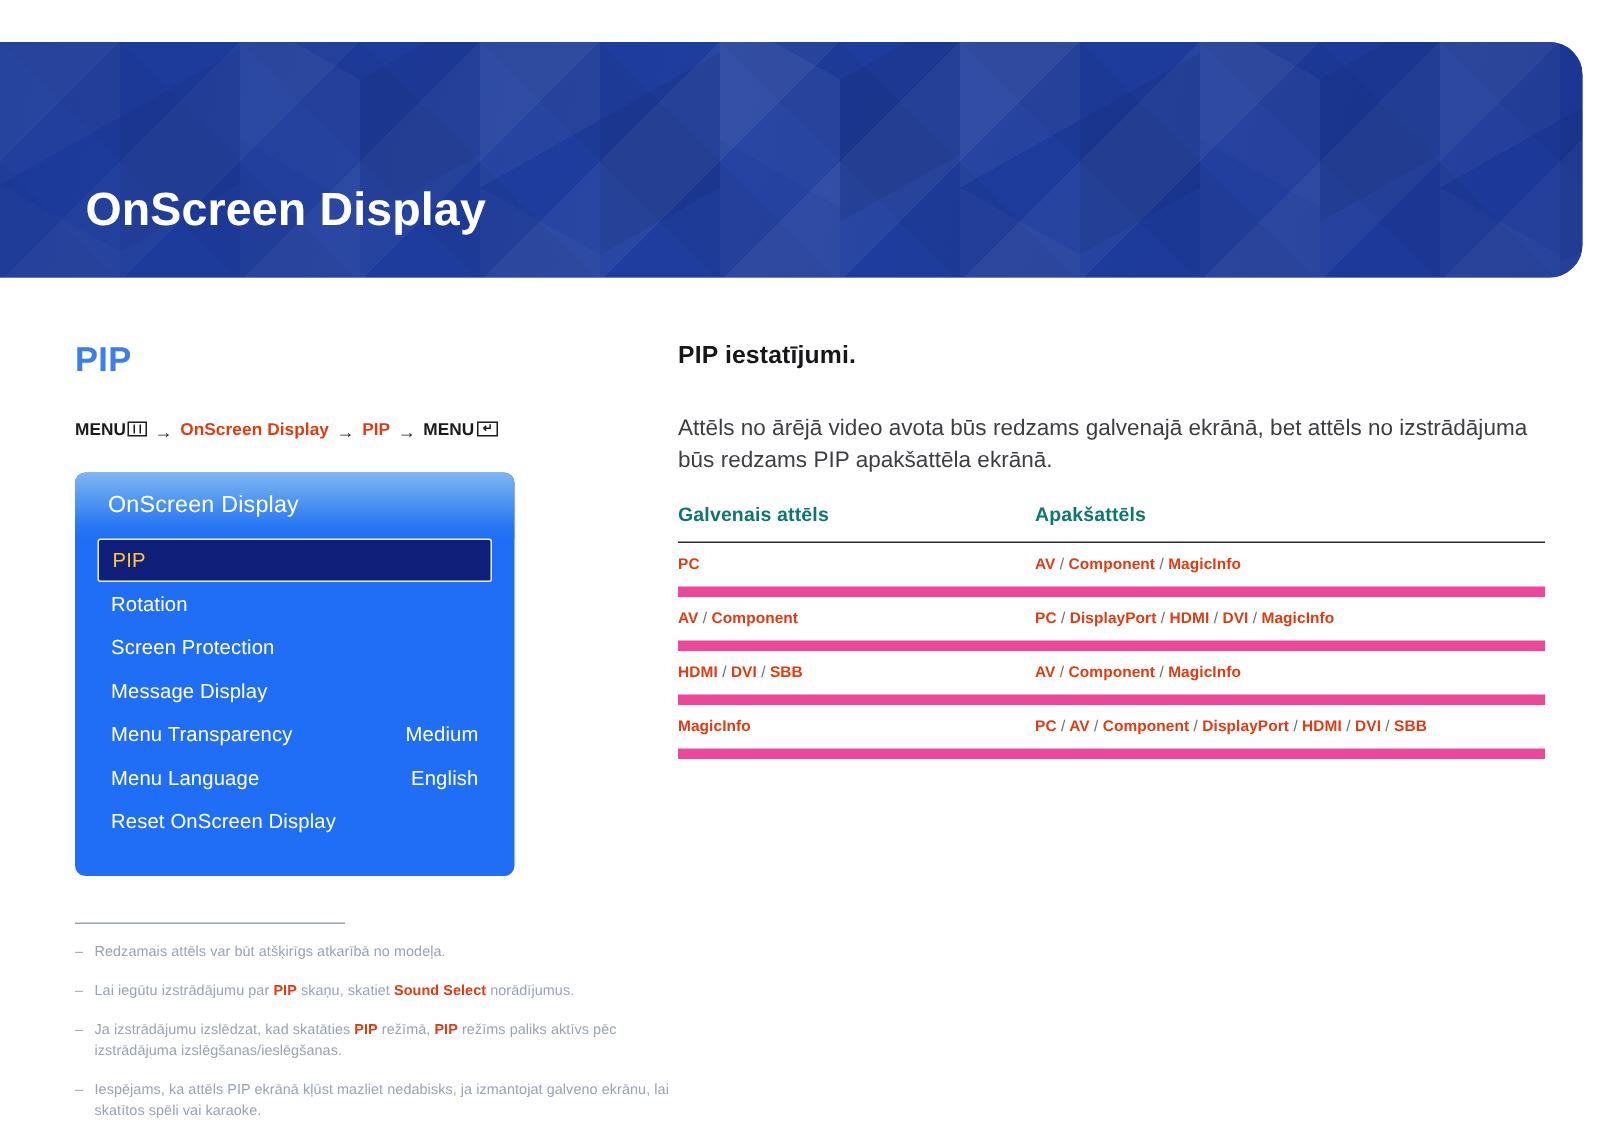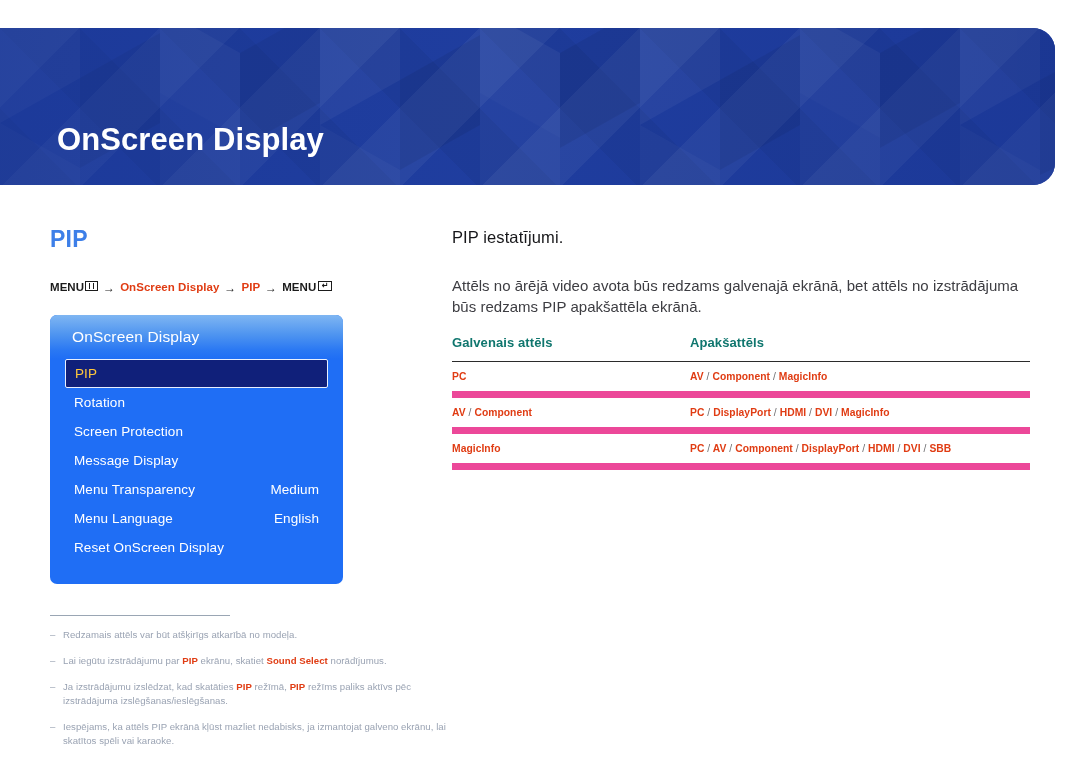--- a/index.html
+++ b/index.html
@@ -211,21 +211,21 @@
 
   
   .right-col {
     position: absolute;
     left: 452px;
     top: 228px;
     width: 578px;
   }
   .right-title {
     font-size: 16.5px;
-    font-weight: normal;
+    font-weight: bold;
     color: #17171a;
     margin: 0;
     letter-spacing: 0.1px;
   }
   .right-desc {
     margin-top: 28px;
     font-size: 15px;
     color: #3d3d42;
     line-height: 1.4;
     letter-spacing: 0.02px;
@@ -365,21 +365,21 @@
   <div class="note">
     <span class="note-dash">–</span>
     <span class="note-text">
       <span>Redzamais attēls var būt atšķirīgs atkarībā no modeļa.</span>
     </span>
   </div>
 
   <div class="note">
     <span class="note-dash">–</span>
     <span class="note-text">
-      <span>Lai iegūtu izstrādājumu par </span><span class="note-hl">PIP</span><span> ekrānu, skatiet </span><span class="note-hl">Sound Select</span><span> norādījumus.</span>
+      <span>Lai iegūtu izstrādājumu par </span><span class="note-hl">PIP</span><span> skaņu, skatiet </span><span class="note-hl">Sound Select</span><span> norādījumus.</span>
     </span>
   </div>
 
   <div class="note">
     <span class="note-dash">–</span>
     <span class="note-text">
       <span>Ja izstrādājumu izslēdzat, kad skatāties </span><span class="note-hl">PIP</span><span> režīmā, </span><span class="note-hl">PIP</span><span> režīms paliks aktīvs pēc izstrādājuma izslēgšanas/ieslēgšanas.</span>
     </span>
   </div>
 
@@ -409,18 +409,22 @@
     <tbody>
       <tr>
         <td>PC</td>
         <td>AV <span class="sep">/</span> Component <span class="sep">/</span> MagicInfo</td>
       </tr>
       <tr>
         <td>AV <span class="sep">/</span> Component</td>
         <td>PC <span class="sep">/</span> DisplayPort <span class="sep">/</span> HDMI <span class="sep">/</span> DVI <span class="sep">/</span> MagicInfo</td>
       </tr>
       <tr>
+        <td>HDMI <span class="sep">/</span> DVI <span class="sep">/</span> SBB</td>
+        <td>AV <span class="sep">/</span> Component <span class="sep">/</span> MagicInfo</td>
+      </tr>
+      <tr>
         <td>MagicInfo</td>
         <td>PC <span class="sep">/</span> AV <span class="sep">/</span> Component <span class="sep">/</span> DisplayPort <span class="sep">/</span> HDMI <span class="sep">/</span> DVI <span class="sep">/</span> SBB</td>
       </tr>
     </tbody>
   </table>
 </div>
 
 </body></html>

